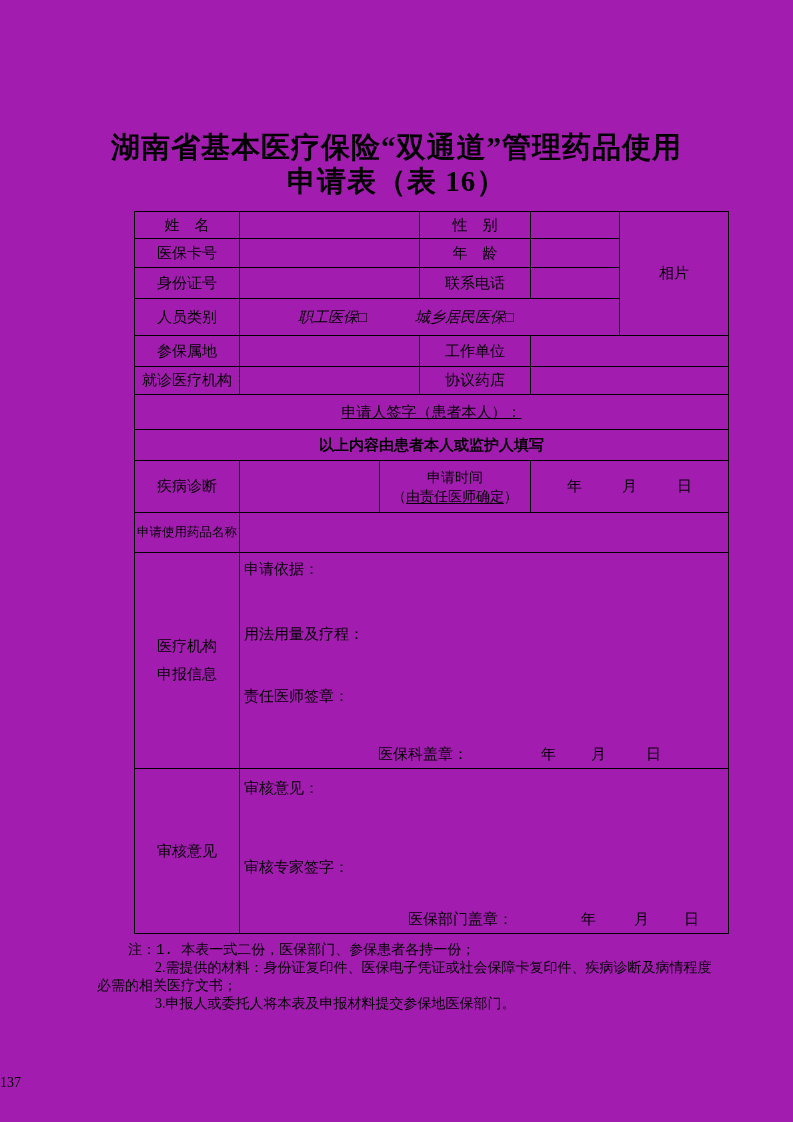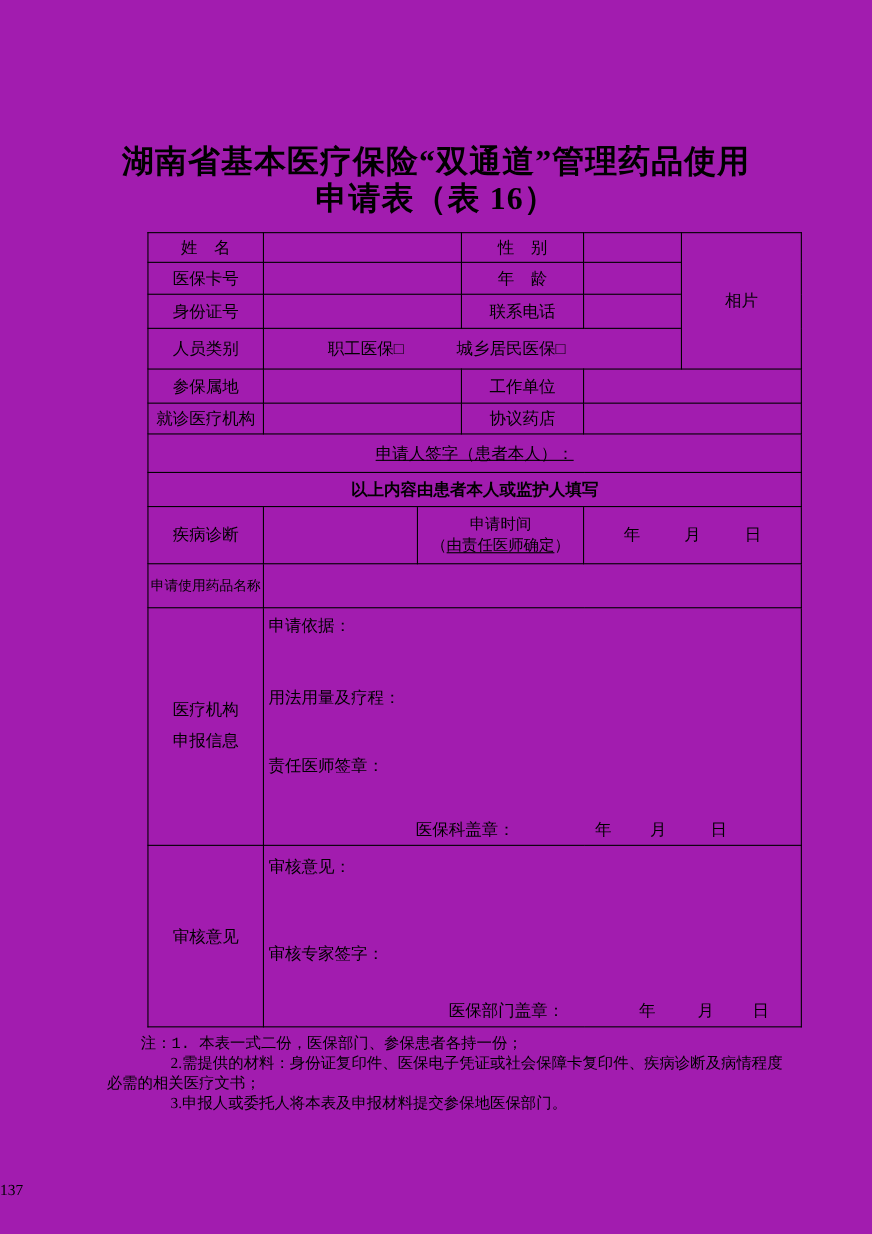--- a/index.html
+++ b/index.html
@@ -18,21 +18,21 @@
     position:absolute; left:98px; top:211px; width:594px;
     border-collapse:collapse; table-layout:fixed; font-size:15px;margin-left:36px;
   }
   table.form td {
     border:1px solid #000; padding:0; text-align:center;
     vertical-align:middle; overflow:hidden;
   }
   td.left { text-align:left; padding-left:3px;text-decoration:underline; }
   td.tight { font-size:12.5px; text-align:left; padding-left:1px; }
   td.bold { font-weight:bold; }
-  .opts { display:flex; align-items:center; padding-left:58px; gap:48px; }
+  .opts { display:flex; align-items:center; padding-left:58px; gap:48px;font-style:italic; }
   .dates { display:flex; justify-content:center; align-items:center; gap:40px; }
   .atime { font-size:14px; line-height:19px; }
   .u { text-decoration:underline; text-underline-offset:2px; }
   .box { position:relative; width:100%; text-align:left; }
   .box .abs { position:absolute; white-space:nowrap; }
   .seclbl div { line-height:15px; }
   .seclbl .gap { margin-top:13px; }
   .notes {
     position:absolute; left:97px; top:941px; width:660px;
     font-size:14px; line-height:18px;

